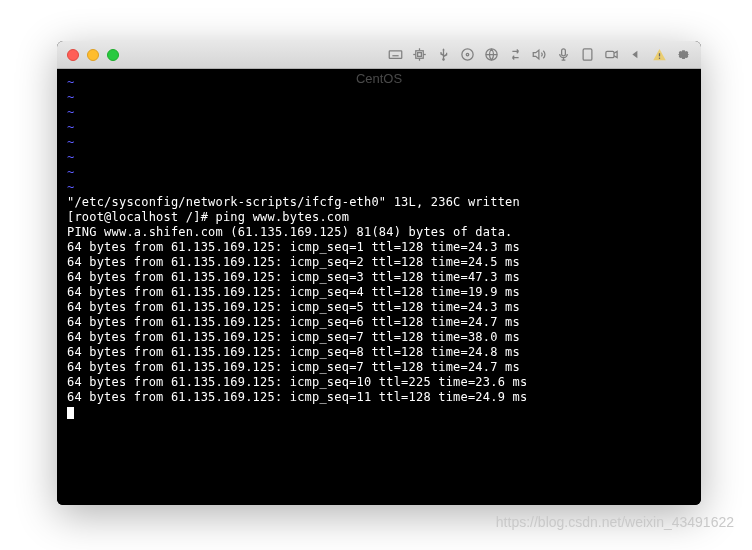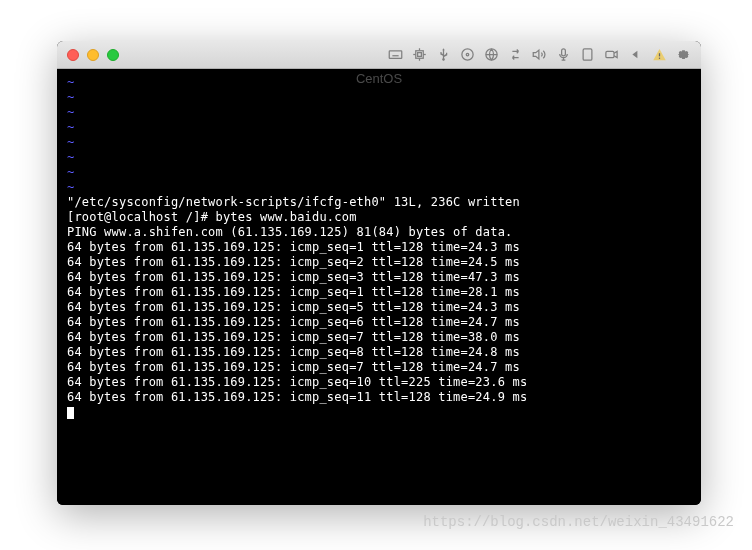--- a/index.html
+++ b/index.html
@@ -85,21 +85,21 @@
       height: 12px;
       background: #fff;
       vertical-align: middle;
     }
     .watermark {
       position: absolute;
       right: 18px;
       bottom: 20px;
       font-size: 14px;
       color: #c9c9c9;
-      font-family: Liberation Mono, monospace;
+      font-family: Liberation Sans, sans-serif;
     }
   </style>
 </head>
 <body>
 
 <div class="window">
   <div class="titlebar">
     <div class="traffic-lights">
       <div class="traffic-light tl-close"></div>
       <div class="traffic-light tl-min"></div>
@@ -168,26 +168,26 @@
   </div>
   <div class="terminal"><span class="t-blue">~</span>
 <span class="t-blue">~</span>
 <span class="t-blue">~</span>
 <span class="t-blue">~</span>
 <span class="t-blue">~</span>
 <span class="t-blue">~</span>
 <span class="t-blue">~</span>
 <span class="t-blue">~</span>
 <span>"/etc/sysconfig/network-scripts/ifcfg-eth0" 13L, 236C written</span>
-<span>[root@localhost /]#</span><span> bytes www.baidu.com</span>
+<span>[root@localhost /]#</span><span> ping www.bytes.com</span>
 <span>PING www.a.shifen.com (61.135.169.125) 81(84) bytes of data.</span>
 <span>64 bytes from 61.135.169.125: icmp_seq=1 ttl=128 time=24.3 ms</span>
 <span>64 bytes from 61.135.169.125: icmp_seq=2 ttl=128 time=24.5 ms</span>
 <span>64 bytes from 61.135.169.125: icmp_seq=3 ttl=128 time=47.3 ms</span>
-<span>64 bytes from 61.135.169.125: icmp_seq=1 ttl=128 time=28.1 ms</span>
+<span>64 bytes from 61.135.169.125: icmp_seq=4 ttl=128 time=19.9 ms</span>
 <span>64 bytes from 61.135.169.125: icmp_seq=5 ttl=128 time=24.3 ms</span>
 <span>64 bytes from 61.135.169.125: icmp_seq=6 ttl=128 time=24.7 ms</span>
 <span>64 bytes from 61.135.169.125: icmp_seq=7 ttl=128 time=38.0 ms</span>
 <span>64 bytes from 61.135.169.125: icmp_seq=8 ttl=128 time=24.8 ms</span>
 <span>64 bytes from 61.135.169.125: icmp_seq=7 ttl=128 time=24.7 ms</span>
 <span>64 bytes from 61.135.169.125: icmp_seq=10 ttl=225 time=23.6 ms</span>
 <span>64 bytes from 61.135.169.125: icmp_seq=11 ttl=128 time=24.9 ms</span>
 <span class="t-cursor"></span></div>
 </div>
 

